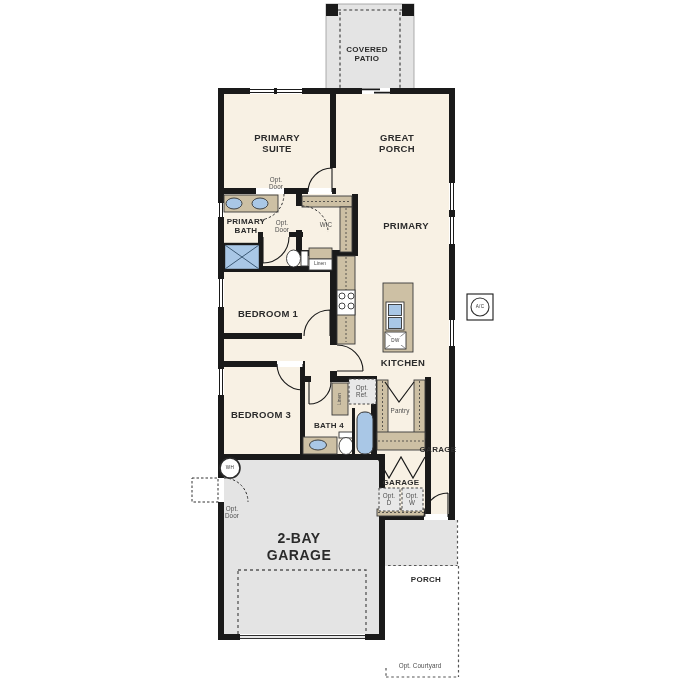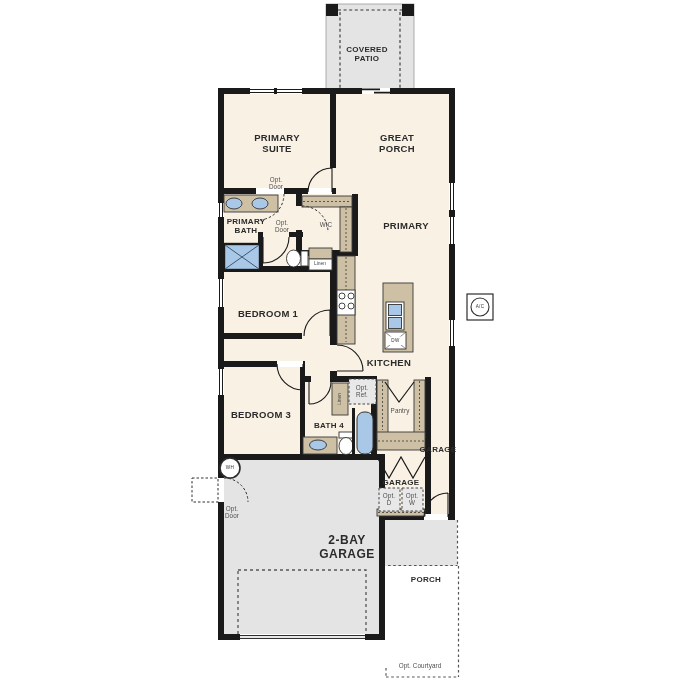--- a/index.html
+++ b/index.html
@@ -7,21 +7,21 @@
     position:relative;width:607px;height:687px;background:#ffffff;overflow:hidden;
     font-family:"Liberation Sans", sans-serif;
   }
   .stage svg{position:absolute;left:0;top:0;}
   .lbl{
     position:absolute;transform:translate(-50%,-50%);
     white-space:pre-line;text-align:center;line-height:1.18;
     color:#2b2b2b;pointer-events:none;letter-spacing:.3px;
   }
   .room{font-weight:bold;font-size:9.5px;}
-  .room-lg{font-weight:bold;font-size:12px;letter-spacing:.5px;margin-left:48px;}
+  .room-lg{font-weight:bold;font-size:14px;letter-spacing:.5px;}
   .room-sm{font-weight:bold;font-size:8px;}
   .small{font-size:6.3px;color:#4e4e4e;letter-spacing:.1px;}
   .tiny{font-size:5px;color:#4e4e4e;letter-spacing:0;}
   .vert{transform:translate(-50%,-50%) rotate(-90deg);}
   .chip{font-size:4.6px;color:#333;}
 </style>
 </head>
 <body>
 
 <div class="stage">
@@ -205,21 +205,21 @@
 <div class="lbl room" style="left:406px;top:226px">PRIMARY</div>
 <div class="lbl room-sm" style="left:246px;top:226px">PRIMARY
 BATH</div>
 <div class="lbl small" style="left:326px;top:225px">WIC</div>
 <div class="lbl small" style="left:276px;top:183px">Opt.
 Door</div>
 <div class="lbl small" style="left:282px;top:226px">Opt.
 Door</div>
 <div class="lbl tiny" style="left:320px;top:264px">Linen</div>
 <div class="lbl room" style="left:268px;top:314px">BEDROOM 1</div>
-<div class="lbl room" style="left:389px;top:363px">KITCHEN</div>
+<div class="lbl room" style="left:403px;top:363px">KITCHEN</div>
 <div class="lbl room" style="left:261px;top:415px">BEDROOM 3</div>
 <div class="lbl room-sm" style="left:329px;top:426px">BATH 4</div>
 <div class="lbl tiny vert" style="left:340px;top:399px">Linen</div>
 <div class="lbl small" style="left:362px;top:391px">Opt.
 Ref.</div>
 <div class="lbl small" style="left:400px;top:411px">Pantry</div>
 <div class="lbl room-sm" style="left:438px;top:450px">GARAGE</div>
 <div class="lbl room-sm" style="left:401px;top:483px">GARAGE</div>
 <div class="lbl small" style="left:389px;top:499px">Opt.
 D</div>

